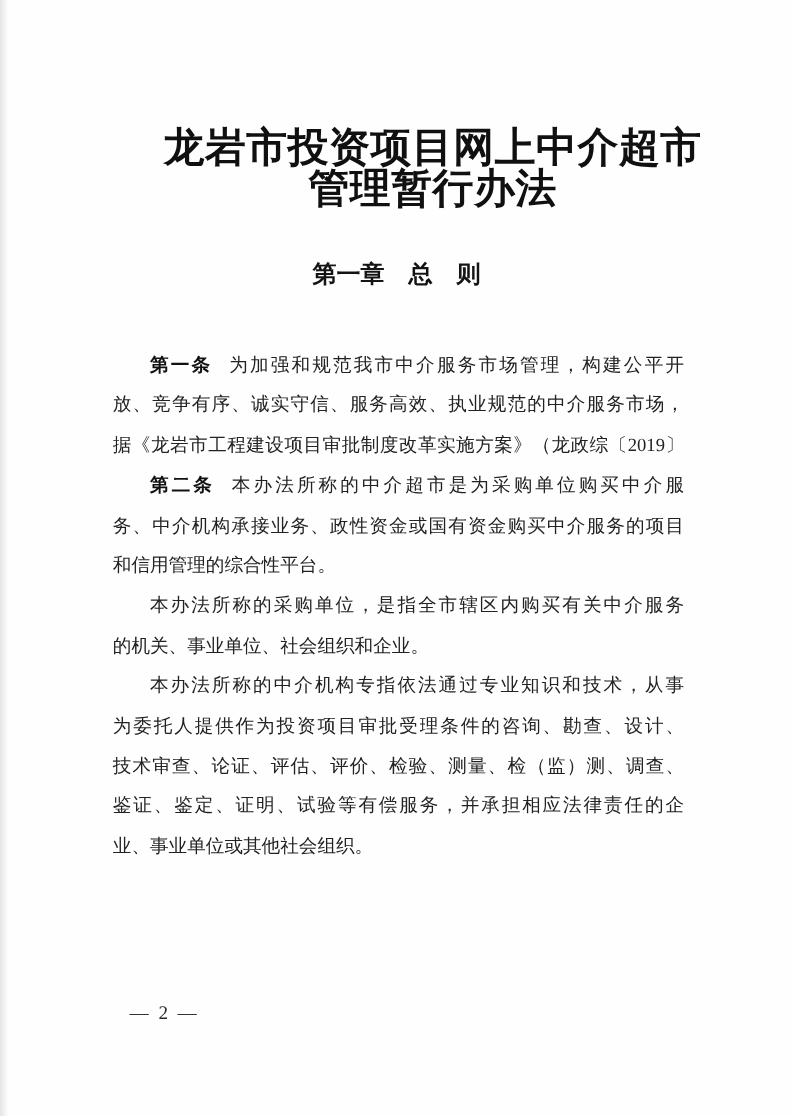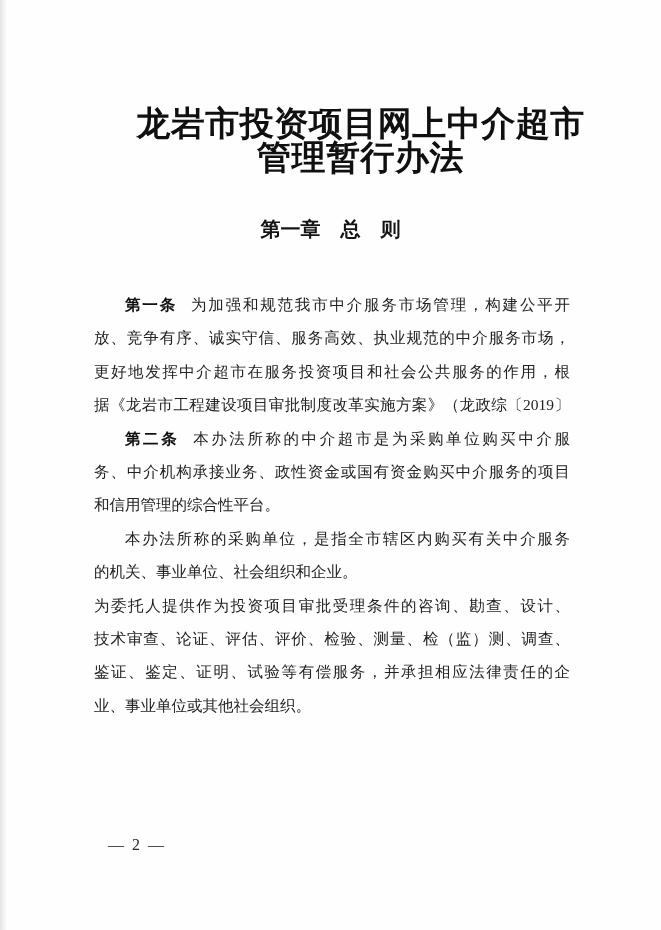--- a/index.html
+++ b/index.html
@@ -92,27 +92,27 @@
   <div class="doc-title">
     <div>龙岩市投资项目网上中介超市</div>
     <div>管理暂行办法</div>
   </div>
 
   <div class="chapter">第一章　总　则</div>
 
   <div class="body-block" id="body-lines">
       <div class="line indent"><span class="kw">第一条</span>为加强和规范我市中介服务市场管理，构建公平开</div>
       <div class="line">放、竞争有序、诚实守信、服务高效、执业规范的中介服务市场，</div>
-      <div class="line">更好地发挥中介超市在服务投资项目和社会公共服务的作用，根</div>
       <div class="line">据《龙岩市工程建设项目审批制度改革实施方案》（龙政综〔2019〕</div>
       <div class="line indent"><span class="kw">第二条</span>本办法所称的中介超市是为采购单位购买中介服</div>
       <div class="line">务、中介机构承接业务、政性资金或国有资金购买中介服务的项目</div>
       <div class="line plast">和信用管理的综合性平台。</div>
       <div class="line indent">本办法所称的采购单位，是指全市辖区内购买有关中介服务</div>
       <div class="line plast">的机关、事业单位、社会组织和企业。</div>
+      <div class="line indent">本办法所称的中介机构专指依法通过专业知识和技术，从事</div>
       <div class="line">为委托人提供作为投资项目审批受理条件的咨询、勘查、设计、</div>
       <div class="line">技术审查、论证、评估、评价、检验、测量、检（监）测、调查、</div>
       <div class="line">鉴证、鉴定、证明、试验等有偿服务，并承担相应法律责任的企</div>
       <div class="line plast">业、事业单位或其他社会组织。</div>
     </div>
 
   <div class="footer">— 2 —</div>
 
 </div>
 

